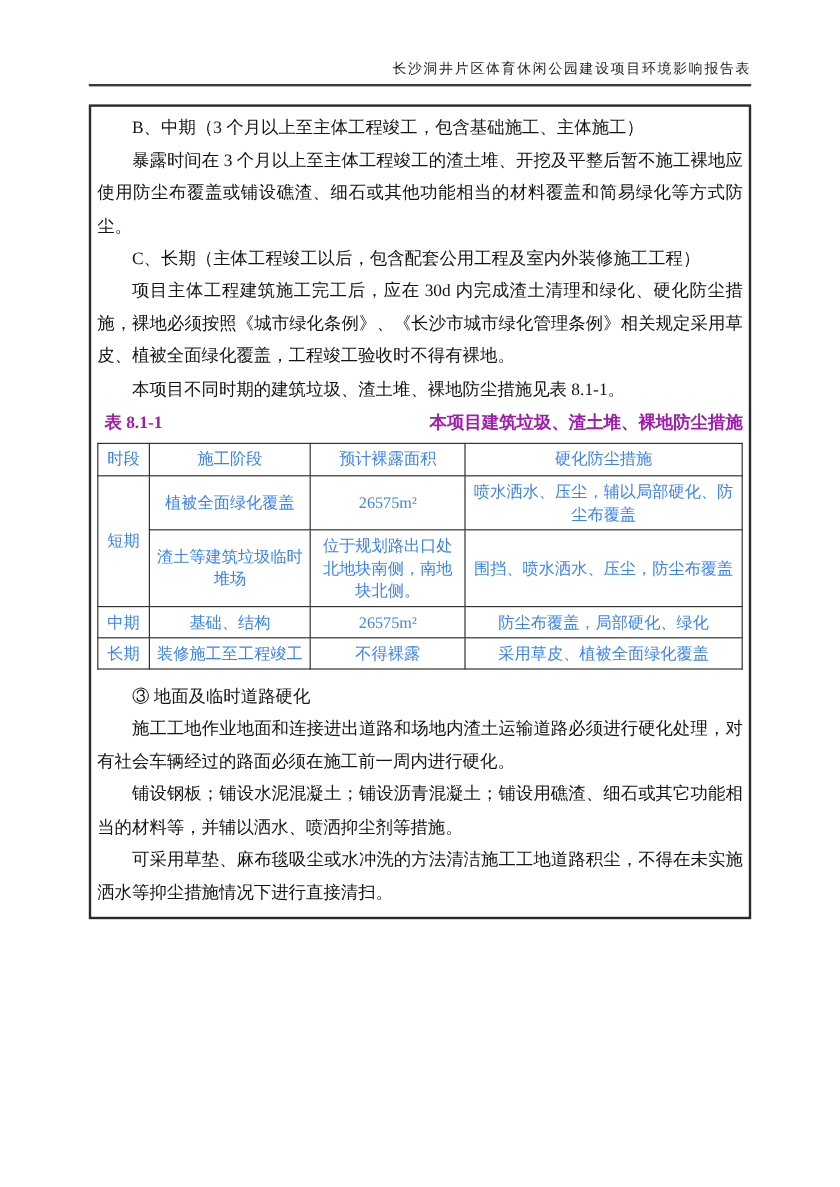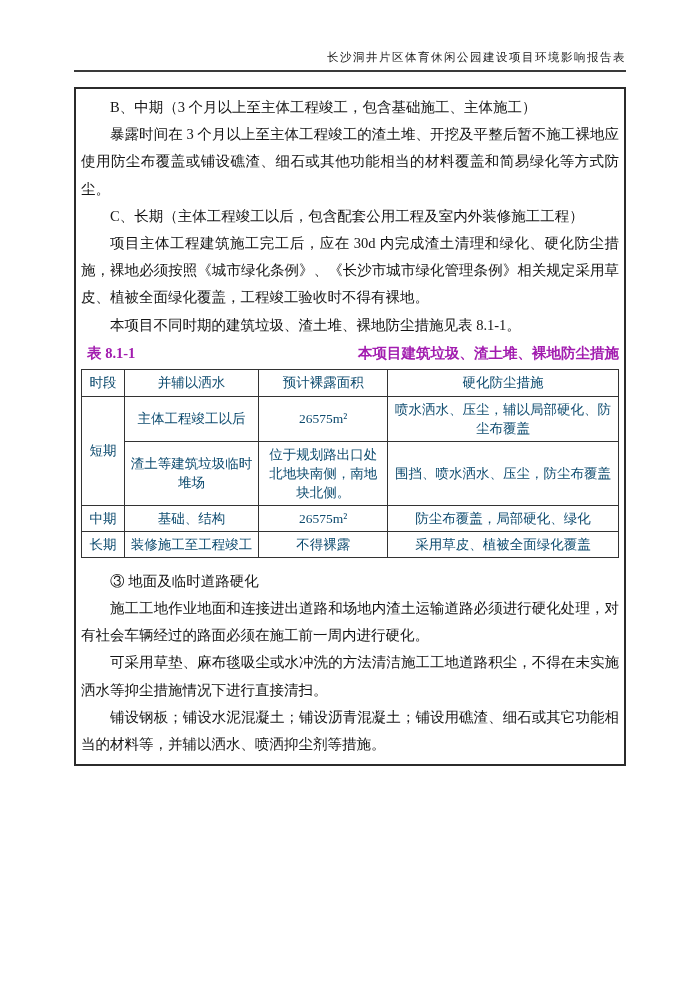--- a/index.html
+++ b/index.html
@@ -54,21 +54,21 @@
   .table-caption .tbl-label {
     position: absolute;
     left: 6px;
     top: 0;
   }
   table.dust-table {
     width: 100%;
     border-collapse: collapse;
     table-layout: fixed;
     font-size: 13.5px;
-    color: #0c4a6e;
+    color: #3b82f6;
   }
   table.dust-table th,
   table.dust-table td {
     border: 1px solid #333333;
     text-align: center;
     vertical-align: middle;
     line-height: 19px;
     padding: 3px 4px;
     font-weight: normal;
     word-break: break-all;
@@ -103,29 +103,29 @@
     <table class="dust-table">
       <colgroup>
         <col style="width:8%">
         <col style="width:25%">
         <col style="width:24%">
         <col style="width:43%">
       </colgroup>
       <thead>
         <tr>
           <th>时段</th>
-          <th>并辅以洒水</th>
+          <th>施工阶段</th>
           <th>预计裸露面积</th>
           <th>硬化防尘措施</th>
         </tr>
       </thead>
       <tbody>
         <tr>
           <td rowspan="2">短期</td>
-          <td>主体工程竣工以后</td>
+          <td>植被全面绿化覆盖</td>
           <td>26575m²</td>
           <td>喷水洒水、压尘，辅以局部硬化、防尘布覆盖</td>
         </tr>
         <tr>
           <td>渣土等建筑垃圾临时堆场</td>
           <td>位于规划路出口处北地块南侧，南地块北侧。</td>
           <td>围挡、喷水洒水、压尘，防尘布覆盖</td>
         </tr>
         <tr>
           <td>中期</td>
@@ -137,18 +137,18 @@
           <td>长期</td>
           <td>装修施工至工程竣工</td>
           <td>不得裸露</td>
           <td>采用草皮、植被全面绿化覆盖</td>
         </tr>
       </tbody>
     </table>
 
     <p class="body-par after-table-first">③  地面及临时道路硬化</p>
     <p class="body-par">施工工地作业地面和连接进出道路和场地内渣土运输道路必须进行硬化处理，对有社会车辆经过的路面必须在施工前一周内进行硬化。</p>
+    <p class="body-par">铺设钢板；铺设水泥混凝土；铺设沥青混凝土；铺设用礁渣、细石或其它功能相当的材料等，并辅以洒水、喷洒抑尘剂等措施。</p>
     <p class="body-par">可采用草垫、麻布毯吸尘或水冲洗的方法清洁施工工地道路积尘，不得在未实施洒水等抑尘措施情况下进行直接清扫。</p>
-    <p class="body-par">铺设钢板；铺设水泥混凝土；铺设沥青混凝土；铺设用礁渣、细石或其它功能相当的材料等，并辅以洒水、喷洒抑尘剂等措施。</p>
 
   </div>
 
 </div>
 
 </body></html>

